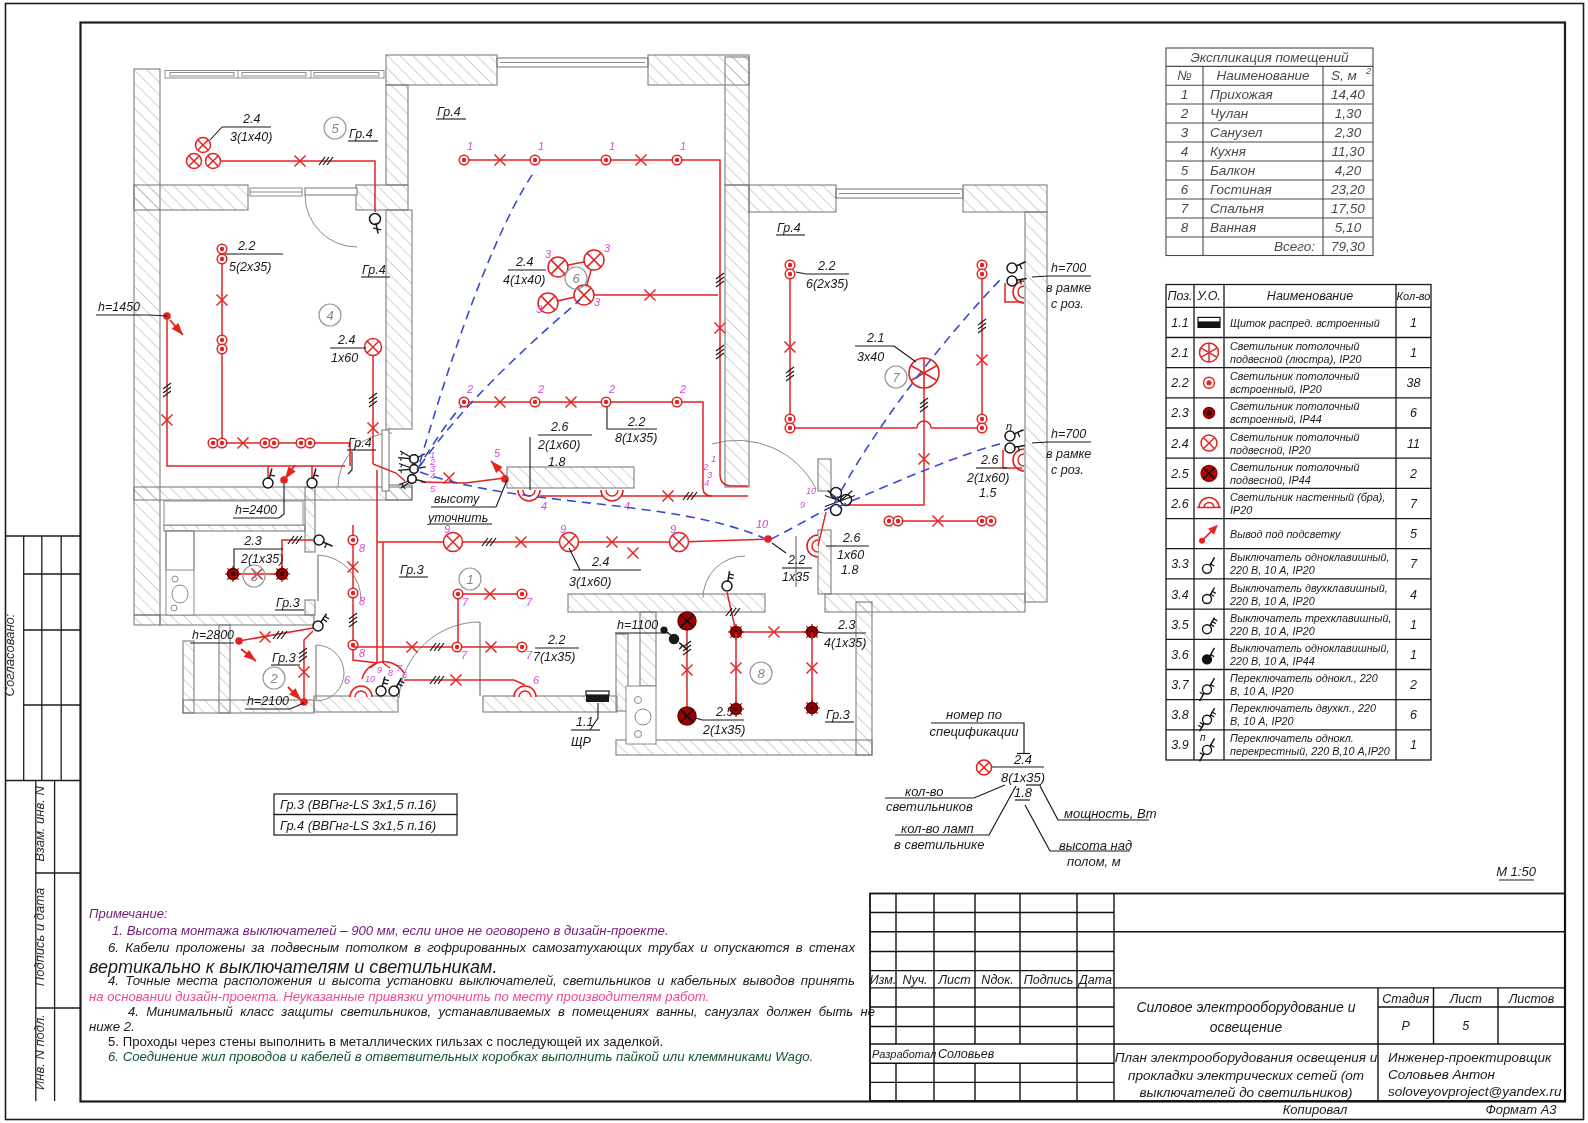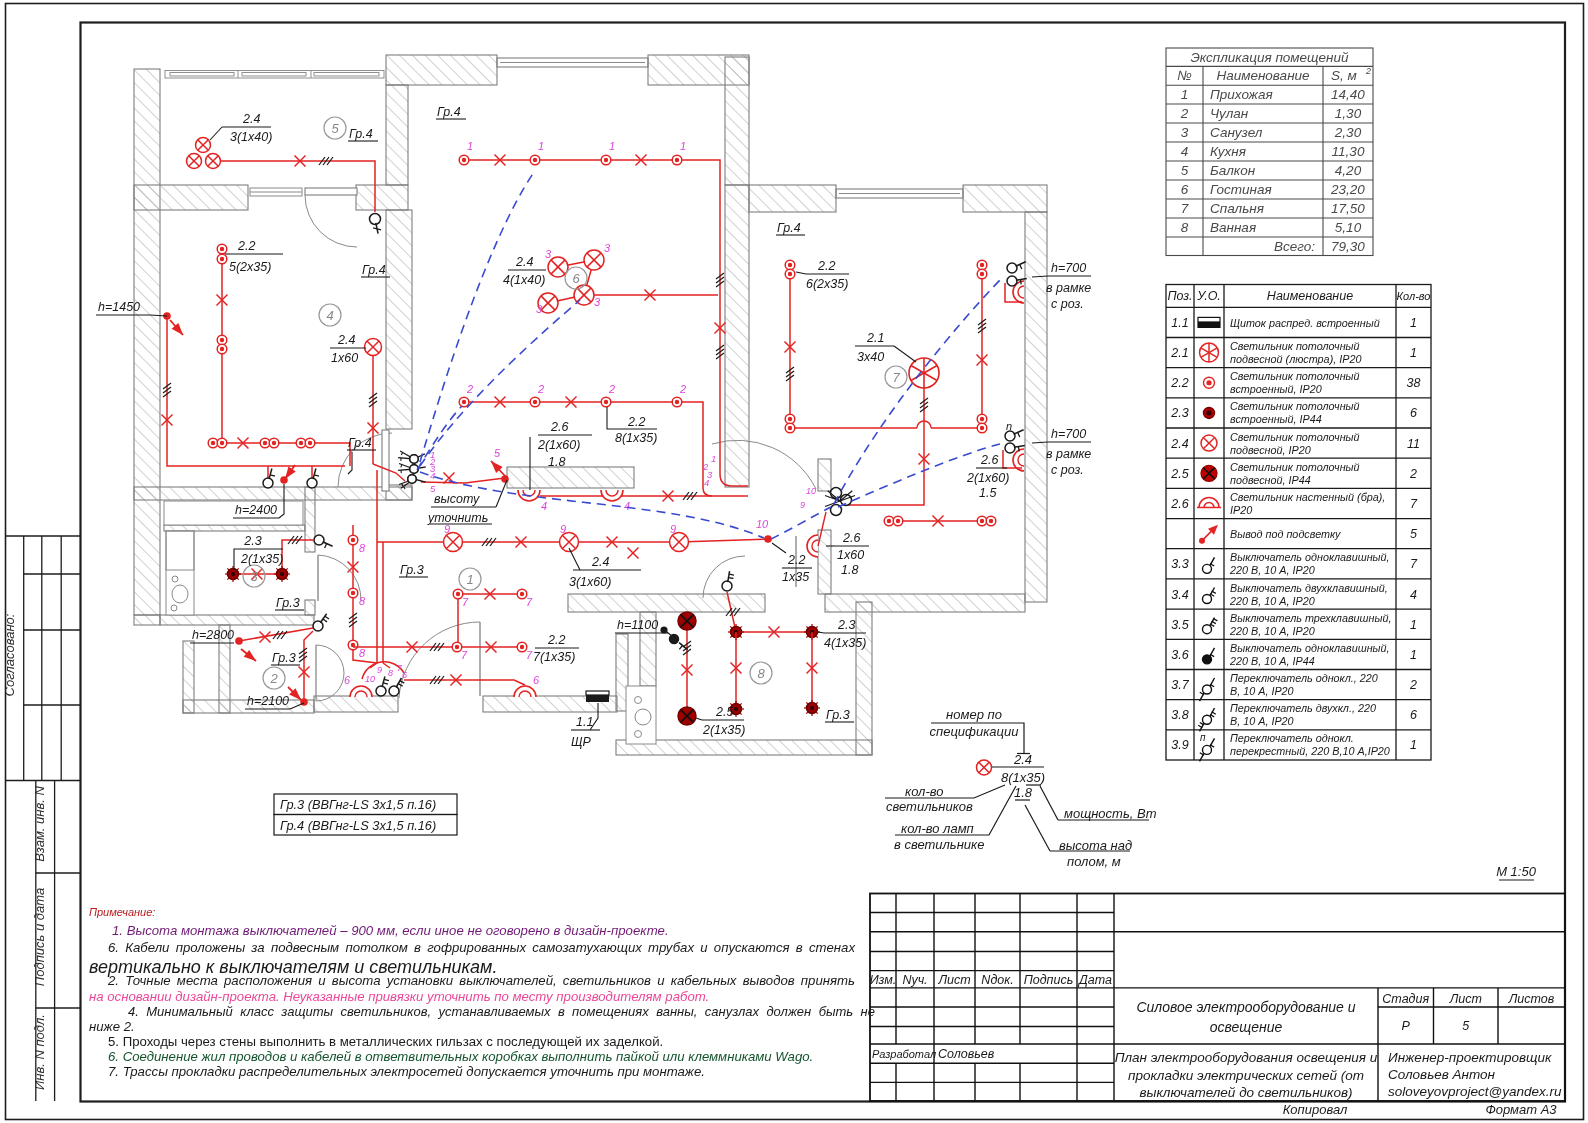--- a/index.html
+++ b/index.html
@@ -288,31 +288,30 @@
         <text x="1388" y="1062" font-size="13.5">Инженер-проектировщик</text>
         <text x="1388" y="1079" font-size="13.5">Соловьев Антон</text>
         <text x="1388" y="1096" font-size="13.5">soloveyovproject@yandex.ru</text>
         <text x="1315" y="1114" text-anchor="middle" font-size="13">Копировал</text>
         <text x="1521" y="1114" text-anchor="middle" font-size="13">Формат А3</text>
         <text x="1516" y="876" text-anchor="middle" font-size="13">М 1:50</text>
       </g>
       <line x1="1499" y1="880" x2="1534" y2="880" stroke="#1a1a1a" stroke-width="1.2"></line>
     </svg>
 
-<div class="abs" style="left:89px;top:906px;font-size:11px;font-style:italic;color:#b91c1c;white-space:nowrap;">Примечание:</div>
+<div class="abs" style="left:89px;top:906px;font-size:13px;font-style:italic;color:#701a75;white-space:nowrap;">Примечание:</div>
 <div class="abs" style="left:112px;top:923px;font-size:13.2px;font-style:italic;color:#701a75;white-space:nowrap;">1. Высота монтажа выключателей – 900 мм, если иное не оговорено в дизайн-проекте.</div>
 <div class="abs" style="left:108px;top:940px;width:747px;font-size:13.2px;font-style:italic;color:#1a1a1a;text-align:justify;text-align-last:justify;white-space:normal;">6. Кабели проложены за подвесным потолком в гофрированных самозатухающих трубах и опускаются в стенах</div>
 <div class="abs" style="left:89px;top:957px;font-size:18px;font-style:italic;color:#1a1a1a;white-space:nowrap;">вертикально к выключателям и светильникам.</div>
-<div class="abs" style="left:108px;top:973px;width:747px;font-size:13.2px;font-style:italic;color:#1a1a1a;text-align:justify;text-align-last:justify;white-space:normal;">2. Точные места расположения и высота установки выключателей, светильников и кабельных выводов принять</div>
+<div class="abs" style="left:108px;top:973px;width:747px;font-size:13.2px;font-style:italic;color:#1a1a1a;text-align:justify;text-align-last:justify;white-space:normal;">4. Точные места расположения и высота установки выключателей, светильников и кабельных выводов принять</div>
 <div class="abs" style="left:89px;top:989px;font-size:13.2px;font-style:italic;color:#ec4899;white-space:nowrap;">на основании дизайн-проекта. Неуказанные привязки уточнить по месту производителям работ.</div>
 <div class="abs" style="left:108px;top:1004px;width:747px;font-size:13px;font-style:italic;color:#1a1a1a;text-align:justify;text-align-last:justify;white-space:normal;margin-left:20px;">4. Минимальный класс защиты светильников, устанавливаемых в помещениях ванны, санузлах должен быть не</div>
 <div class="abs" style="left:89px;top:1019px;font-size:13.2px;font-style:italic;color:#1a1a1a;white-space:nowrap;">ниже 2.</div>
 <div class="abs" style="left:108px;top:1034px;font-size:13.2px;color:#1a1a1a;white-space:nowrap;text-align:right;">5. Проходы через стены выполнить в металлических гильзах с последующей их заделкой.</div>
 <div class="abs" style="left:108px;top:1049px;font-size:13.2px;font-style:italic;color:#14532d;white-space:nowrap;">6. Соединение жил проводов и кабелей в ответвительных коробках выполнить пайкой или клеммниками Wago.</div>
-<div class="abs" style="left:108px;top:1064px;font-size:13.2px;font-style:italic;color:#1a1a1a;white-space:nowrap;">7. Трассы прокладки распределительных электросетей допускается уточнить при монтаже.</div>
 <svg class="abs" style="left:0;top:0" width="1588" height="1123" viewBox="0 0 1588 1123">
       <g fill="none" stroke="#1a1a1a" stroke-width="1.2">
         <rect x="274" y="794" width="183" height="20.5"></rect>
         <rect x="274" y="814.5" width="183" height="20.5"></rect>
       </g>
       <g font-family="Liberation Sans, sans-serif" font-style="italic" font-size="12.8" fill="#1a1a1a">
         <text x="280" y="809">Гр.3 (ВВГнг-LS 3х1,5 п.16)</text>
         <text x="280" y="830">Гр.4 (ВВГнг-LS 3х1,5 п.16)</text>
       </g>
     </svg>

